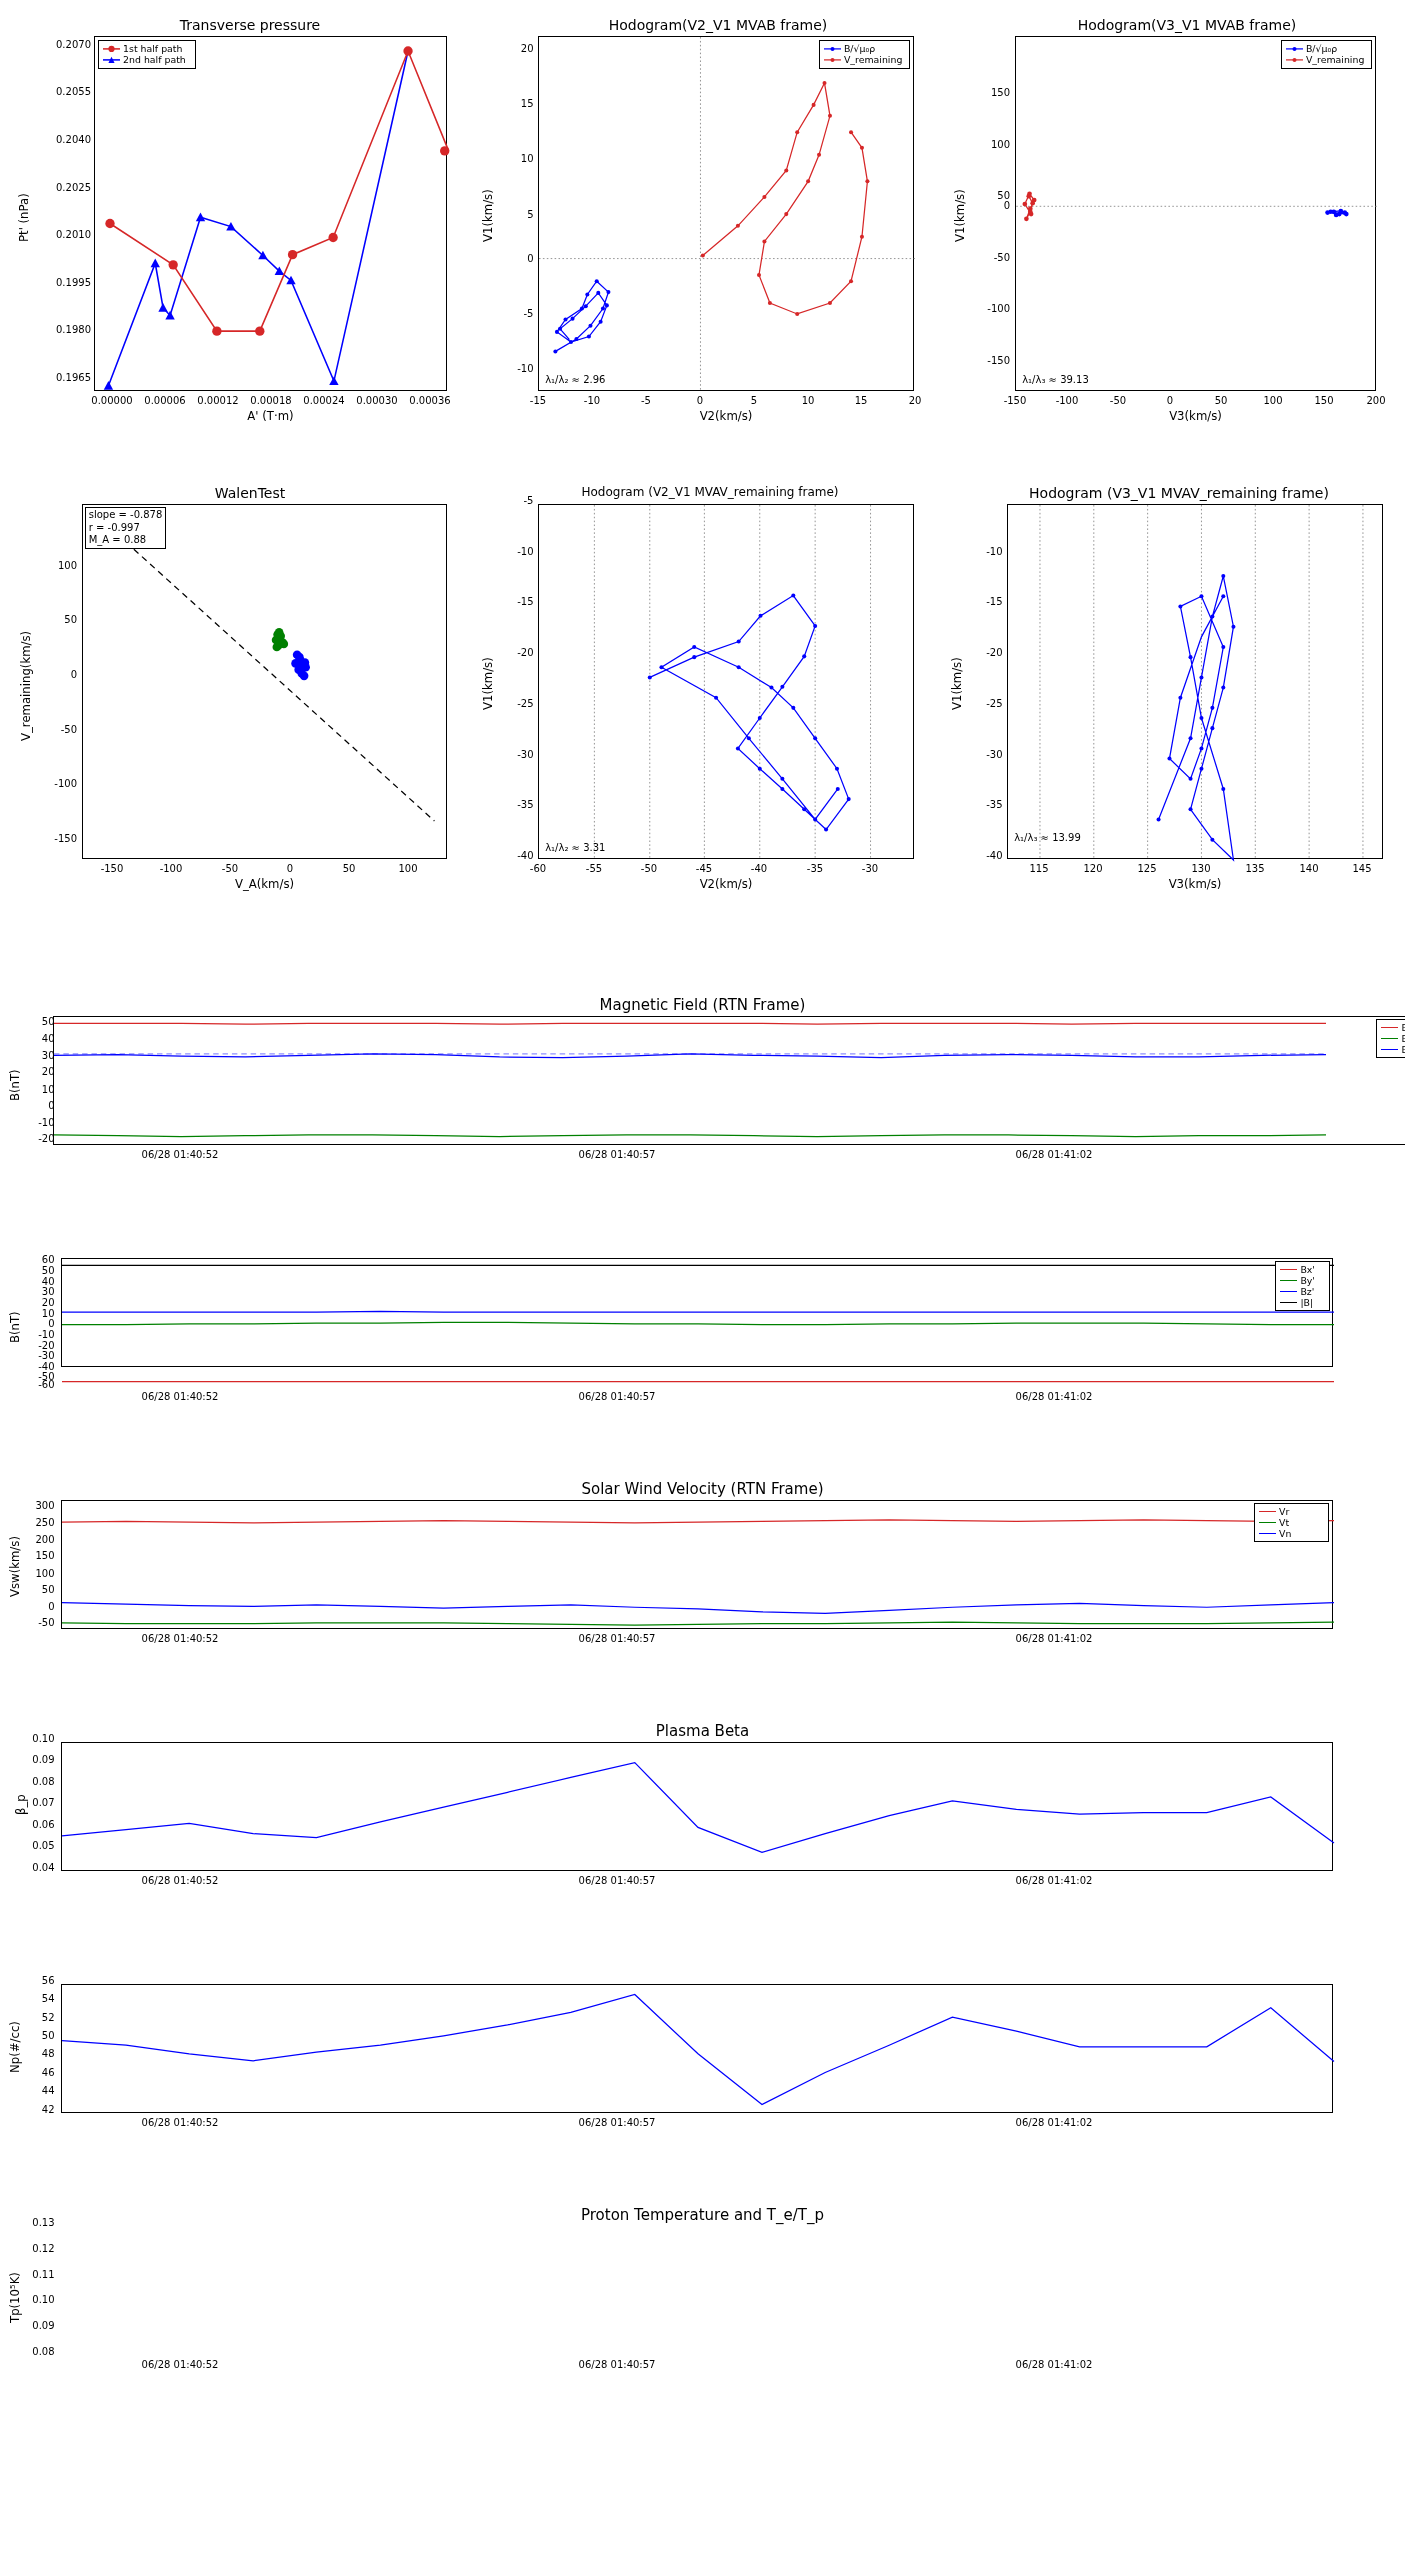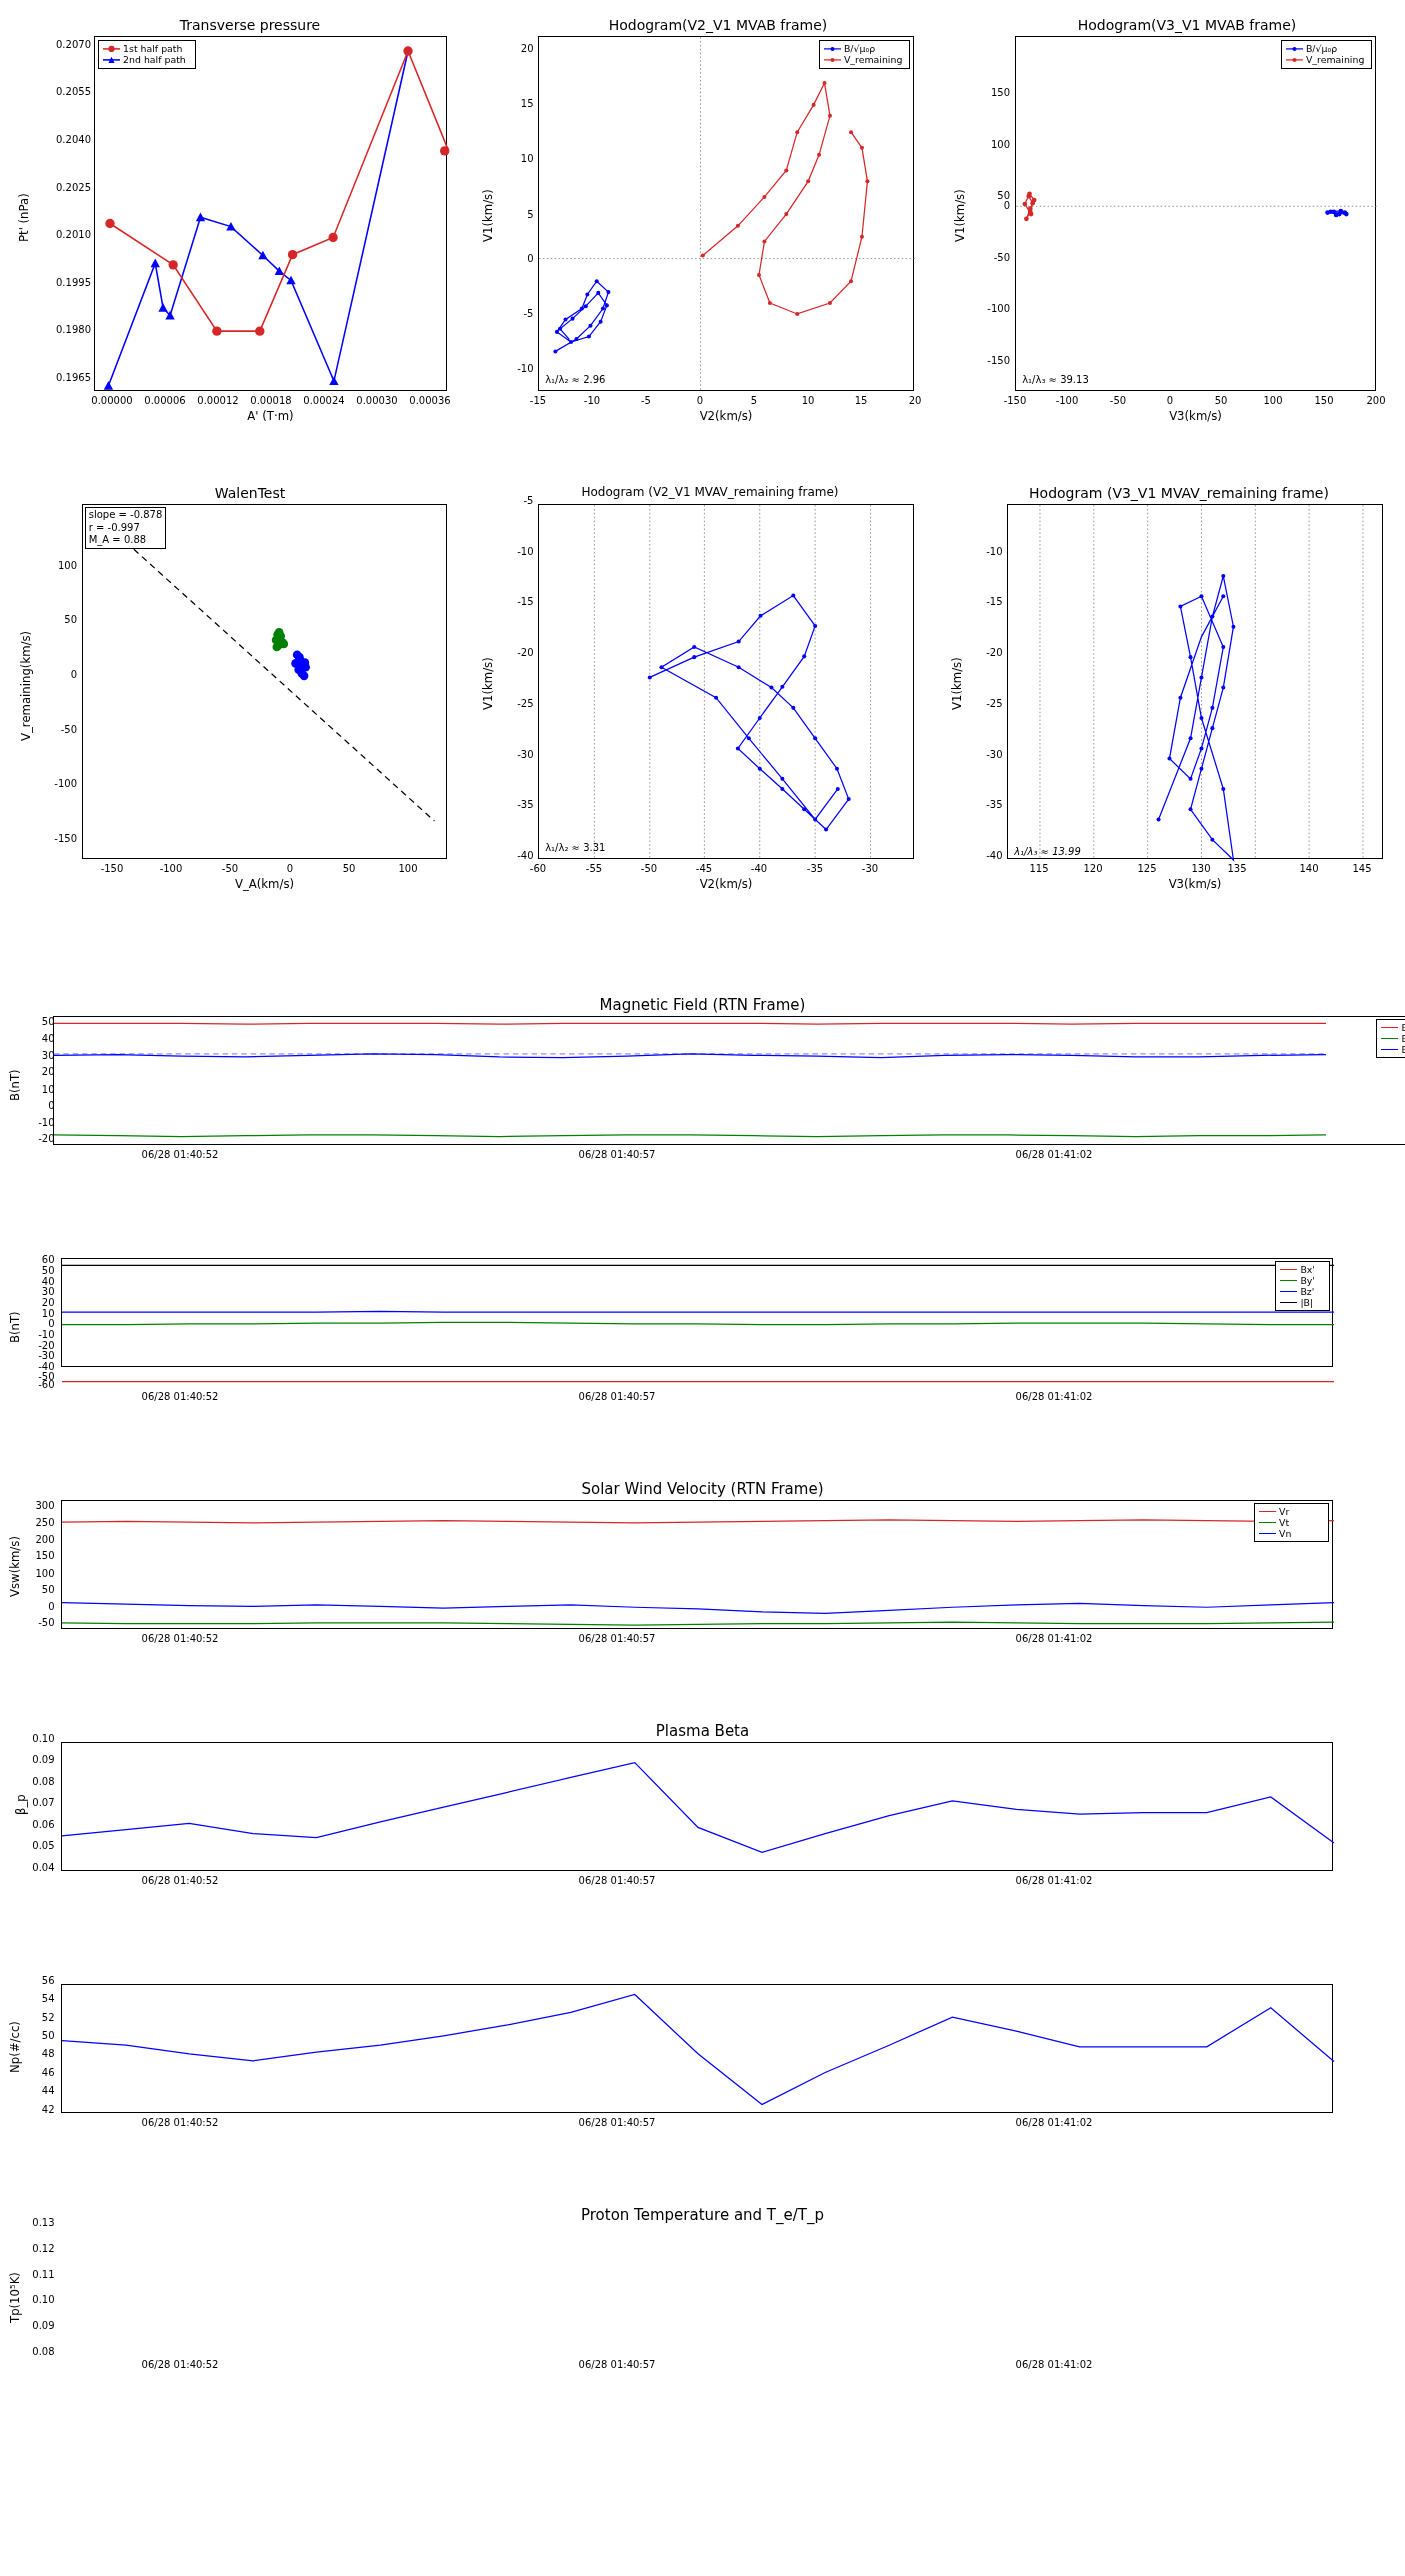--- a/index.html
+++ b/index.html
@@ -429,34 +429,34 @@
           <circle cx="248" cy="117" r="2.6"></circle>
             <circle cx="276" cy="182" r="2.6"></circle>
             <circle cx="262" cy="260" r="2.6"></circle>
           <circle cx="248" cy="312" r="2.6"></circle>
             <circle cx="234" cy="351" r="2.6"></circle>
             <circle cx="207" cy="325" r="2.6"></circle>
           <circle cx="221" cy="247" r="2.6"></circle>
             <circle cx="276" cy="117" r="2.6"></circle>
         </g>
       </svg>
-      <div class="annot" style="left:6.2px;bottom:1px;font-style:italic;">λ₁/λ₃ ≈ 13.99</div>
+      <div class="annot" style="left:6.2px;bottom:15px;">λ₁/λ₃ ≈ 13.99</div>
     </div>
     <div class="tick ticky" style="left:26.5px;top:83px;width:39px;">-10</div>
     <div class="tick ticky" style="left:26.5px;top:133px;width:39px;">-15</div>
     <div class="tick ticky" style="left:26.5px;top:184px;width:39px;">-20</div>
     <div class="tick ticky" style="left:26.5px;top:235px;width:39px;">-25</div>
     <div class="tick ticky" style="left:26.5px;top:286px;width:39px;">-30</div>
     <div class="tick ticky" style="left:26.5px;top:336px;width:39px;">-35</div>
     <div class="tick ticky" style="left:26.5px;top:387px;width:39px;">-40</div>
     <div class="tick tickx" style="left:102px;top:395px;">115</div>
     <div class="tick tickx" style="left:156px;top:395px;">120</div>
     <div class="tick tickx" style="left:210px;top:395px;">125</div>
     <div class="tick tickx" style="left:264px;top:395px;">130</div>
-    <div class="tick tickx" style="left:300px;top:395px;">135</div>
+    <div class="tick tickx" style="left:318px;top:395px;">135</div>
     <div class="tick tickx" style="left:372px;top:395px;">140</div>
     <div class="tick tickx" style="left:425px;top:395px;">145</div>
     <div class="xlabel" style="top:409px;left:70px;width:376px;">V3(km/s)</div>
     <div class="ylabel" style="left:12.5px;top:242px;transform:rotate(-90deg);">V1(km/s)</div>
   </div>
 
   <div class="panel" style="left:0;top:980px;width:1405px;height:199px;">
     <div class="title" style="top:15.6px;left:0;width:1405px;font-size:15px;">Magnetic Field (RTN Frame)</div>
     <div class="axes" style="left:53px;top:36px;width:1378px;height:129px;">
       <svg width="1272" height="129" viewBox="0 0 1630 165">

